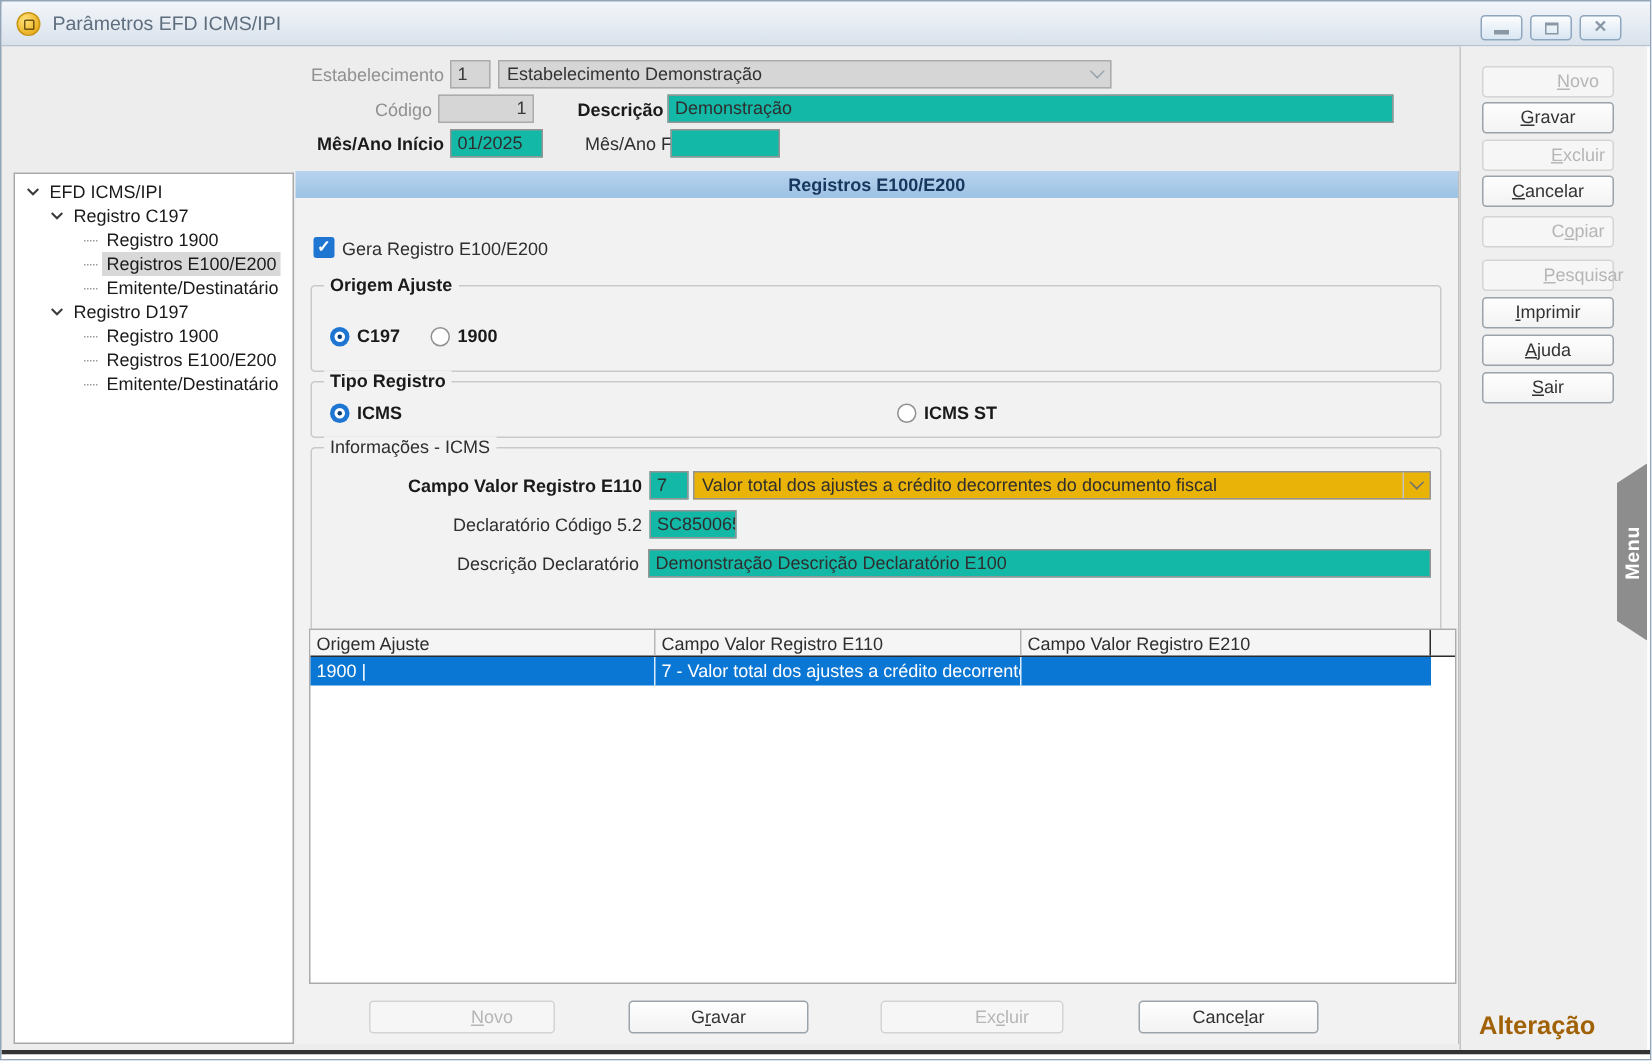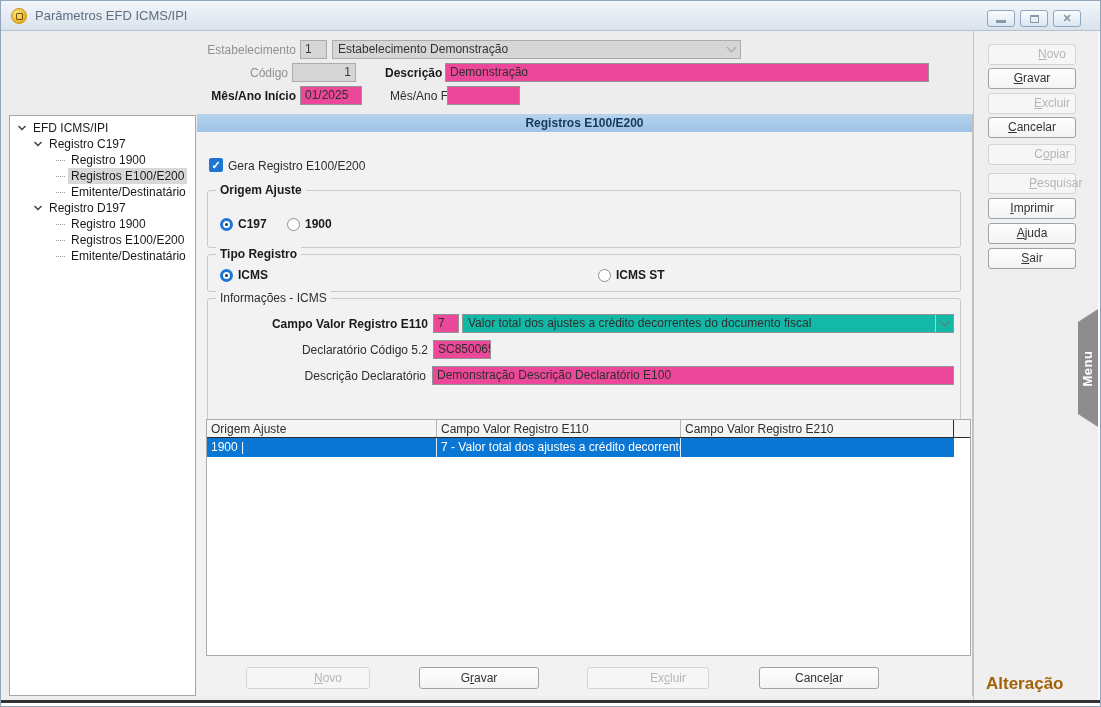--- a/index.html
+++ b/index.html
@@ -21,25 +21,25 @@
     background:linear-gradient(#FBFDFE,#D9E6F2); display:flex; align-items:center; justify-content:center; }
   #btn-min { left:986px; } #btn-restore { left:1019px; } #btn-close { left:1052px; }
   .min-glyph { width:10px; height:3px; background:#8A97A5; margin-top:6px; }
   .restore-glyph { width:9px; height:8px; border:1px solid #8A97A5; border-top-width:2px; background:transparent; }
   .close-glyph { color:#8A97A5; font-weight:bold; font-size:11px; line-height:11px; }
   
   .lbl { position:absolute; height:16px; line-height:16px; }
   .lbl.gray { color:#909090; }
   .lbl.bold { font-weight:bold; color:#1A1A1A; }
   .lbl.right { text-align:right; }
-  .box { position:absolute; height:19px; line-height:17px; padding:0 4px; background:#ec4899;
+  .box { position:absolute; height:19px; line-height:17px; padding:0 4px; background:#14b8a6;
     border:1px solid #949494; overflow:hidden; white-space:nowrap; }
   .box.gray { background:#D6D6D6; border-color:#ABABAB; color:#3A3A3A; }
   .box.tright { text-align:right; }
-  .combo { position:absolute; height:19px; display:flex; background:#14b8a6; border:1px solid #949494; }
+  .combo { position:absolute; height:19px; display:flex; background:#eab308; border:1px solid #949494; }
   .combo .txt { flex:1; line-height:17px; padding:0 5px; overflow:hidden; white-space:nowrap; }
   .combo .arrowbox { width:18px; display:flex; align-items:center; justify-content:center; border-left:1px solid #C4C4C4; }
   .chev { width:7px; height:7px; border-right:1.5px solid #707070; border-bottom:1.5px solid #707070;
     transform:rotate(45deg); margin-top:-4px; }
   .combo.grayc { background:#D6D6D6; border-color:#ABABAB; color:#333;align-items:center; }
   .combo.grayc .arrowbox { border-left:none; } .combo.grayc .chev { border-color:#9AA4AE; }
   .combo.disc { background:#EFEFEF; border-color:#C9C9C9; color:#9C9C9C; }
   .combo.disc .arrowbox { border-left:none; } .combo.disc .chev { border-color:#B9B9B9; }
   
   #tree { position:absolute; left:8px; top:114px; width:187px; height:581px; background:#fff;

